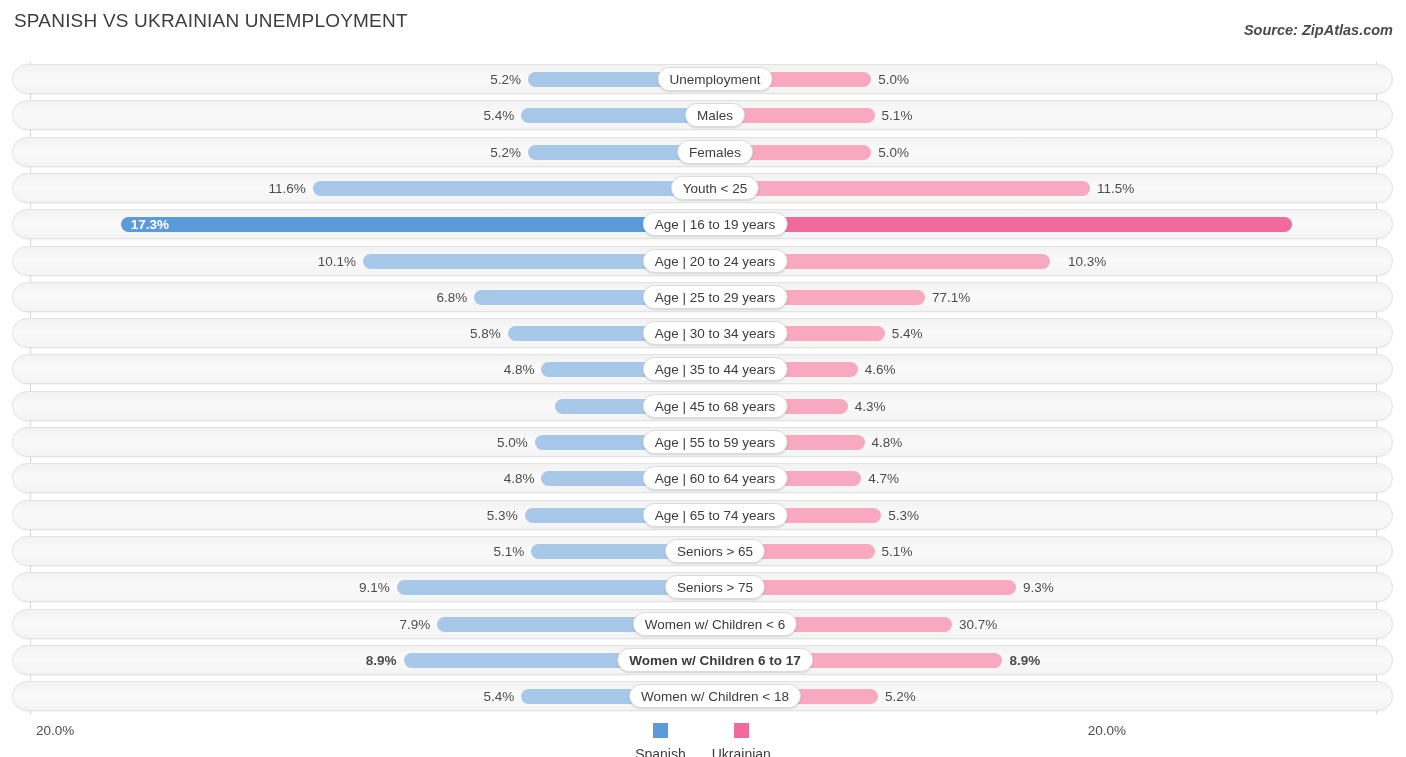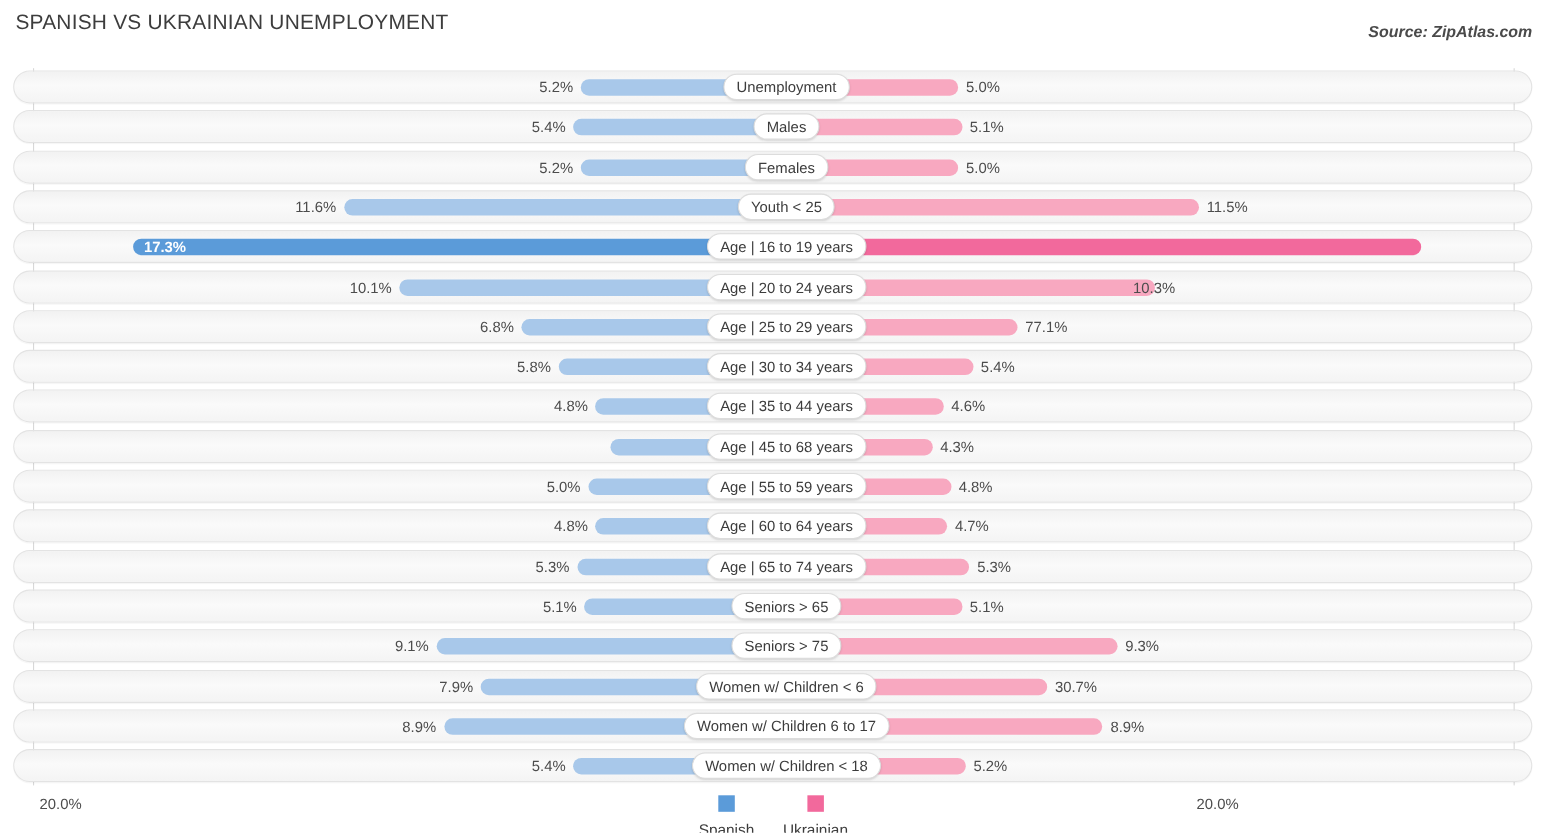--- a/index.html
+++ b/index.html
@@ -153,21 +153,21 @@
         <div class="bar bar-right" style="left: 691px; width: 588.875px;"></div>
         <div class="val-in val-in-left" style="left: 118.855px;">17.3%</div>
         <div class="val-in val-in-right" style="left: 691px; width: 576.875px;">17.5%</div>
         <div class="pill">Age | 16 to 19 years</div>
       </div>
       <div class="row" style="top: 183.5px;">
         <div class="track"></div>
         <div class="bar bar-left" style="left: 351.135px; width: 339.865px;"></div>
         <div class="bar bar-right" style="left: 691px; width: 346.595px;"></div>
         <div class="val val-left" style="left: 0px; width: 344.135px;">10.1%</div>
-        <div class="val val-right" style="left: 1018px;">10.3%</div>
+        <div class="val val-right" style="left: 1056px;">10.3%</div>
         <div class="pill">Age | 20 to 24 years</div>
       </div>
       <div class="row" style="top: 219.8px;">
         <div class="track"></div>
         <div class="bar bar-left" style="left: 462.18px; width: 228.82px;"></div>
         <div class="bar bar-right" style="left: 691px; width: 222.09px;"></div>
         <div class="val val-left" style="left: 0px; width: 455.18px;">6.8%</div>
         <div class="val val-right" style="left: 920.09px;">77.1%</div>
         <div class="pill">Age | 25 to 29 years</div>
       </div>
@@ -236,21 +236,21 @@
         <div class="pill">Seniors &gt; 75</div>
       </div>
       <div class="row" style="top: 546.5px;">
         <div class="track"></div>
         <div class="bar bar-left" style="left: 425.165px; width: 265.835px;"></div>
         <div class="bar bar-right" style="left: 691px; width: 249.01px;"></div>
         <div class="val val-left" style="left: 0px; width: 418.165px;">7.9%</div>
         <div class="val val-right" style="left: 947.01px;">30.7%</div>
         <div class="pill">Women w/ Children &lt; 6</div>
       </div>
-      <div class="row" style="top: 582.8px;">
+      <div class="row" style="top: 582.8px; font-weight: bold;">
         <div class="track"></div>
         <div class="bar bar-left" style="left: 391.515px; width: 299.485px;"></div>
         <div class="bar bar-right" style="left: 691px; width: 299.485px;"></div>
         <div class="val val-left" style="left: 0px; width: 384.515px;">8.9%</div>
         <div class="val val-right" style="left: 997.485px;">8.9%</div>
         <div class="pill">Women w/ Children 6 to 17</div>
       </div>
       <div class="row" style="top: 619.1px;">
         <div class="track"></div>
         <div class="bar bar-left" style="left: 509.29px; width: 181.71px;"></div>

